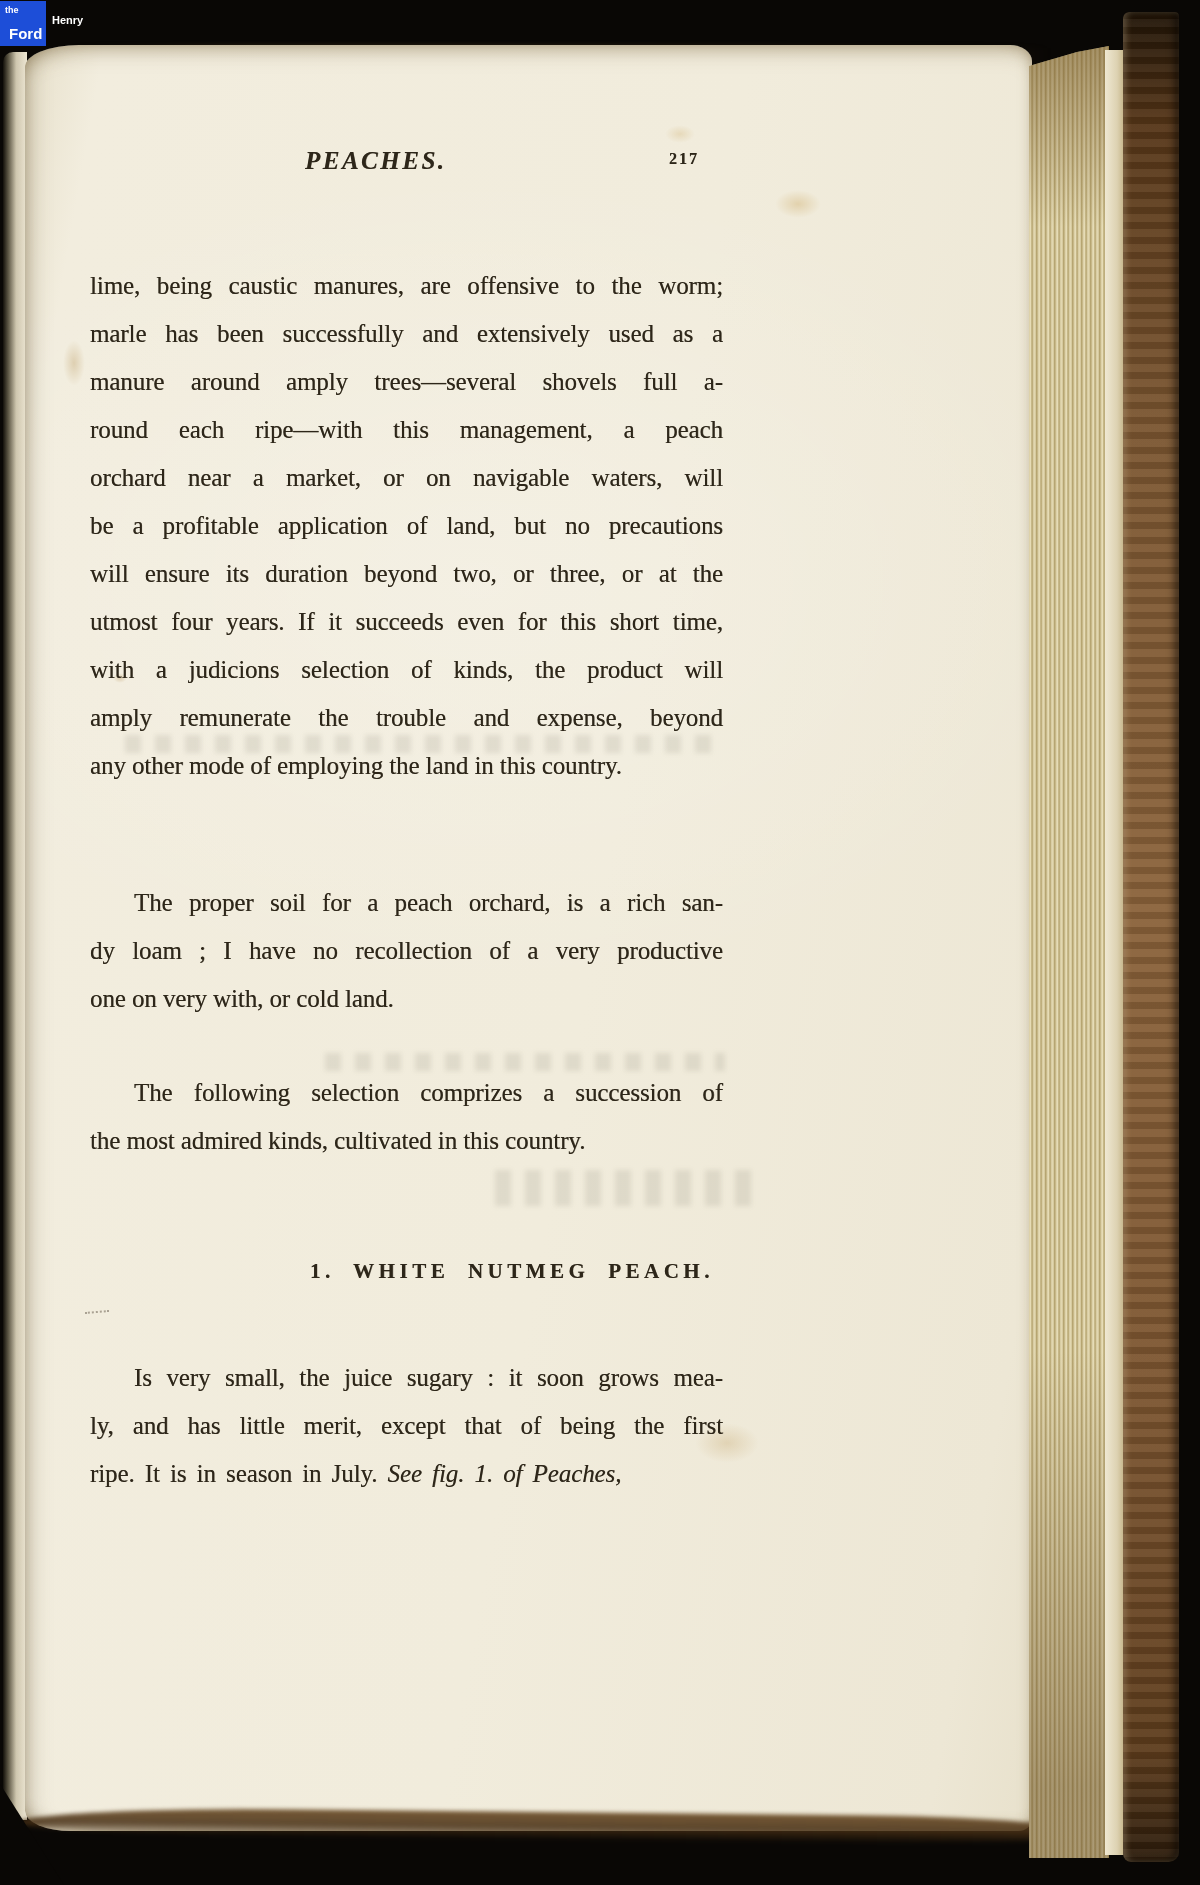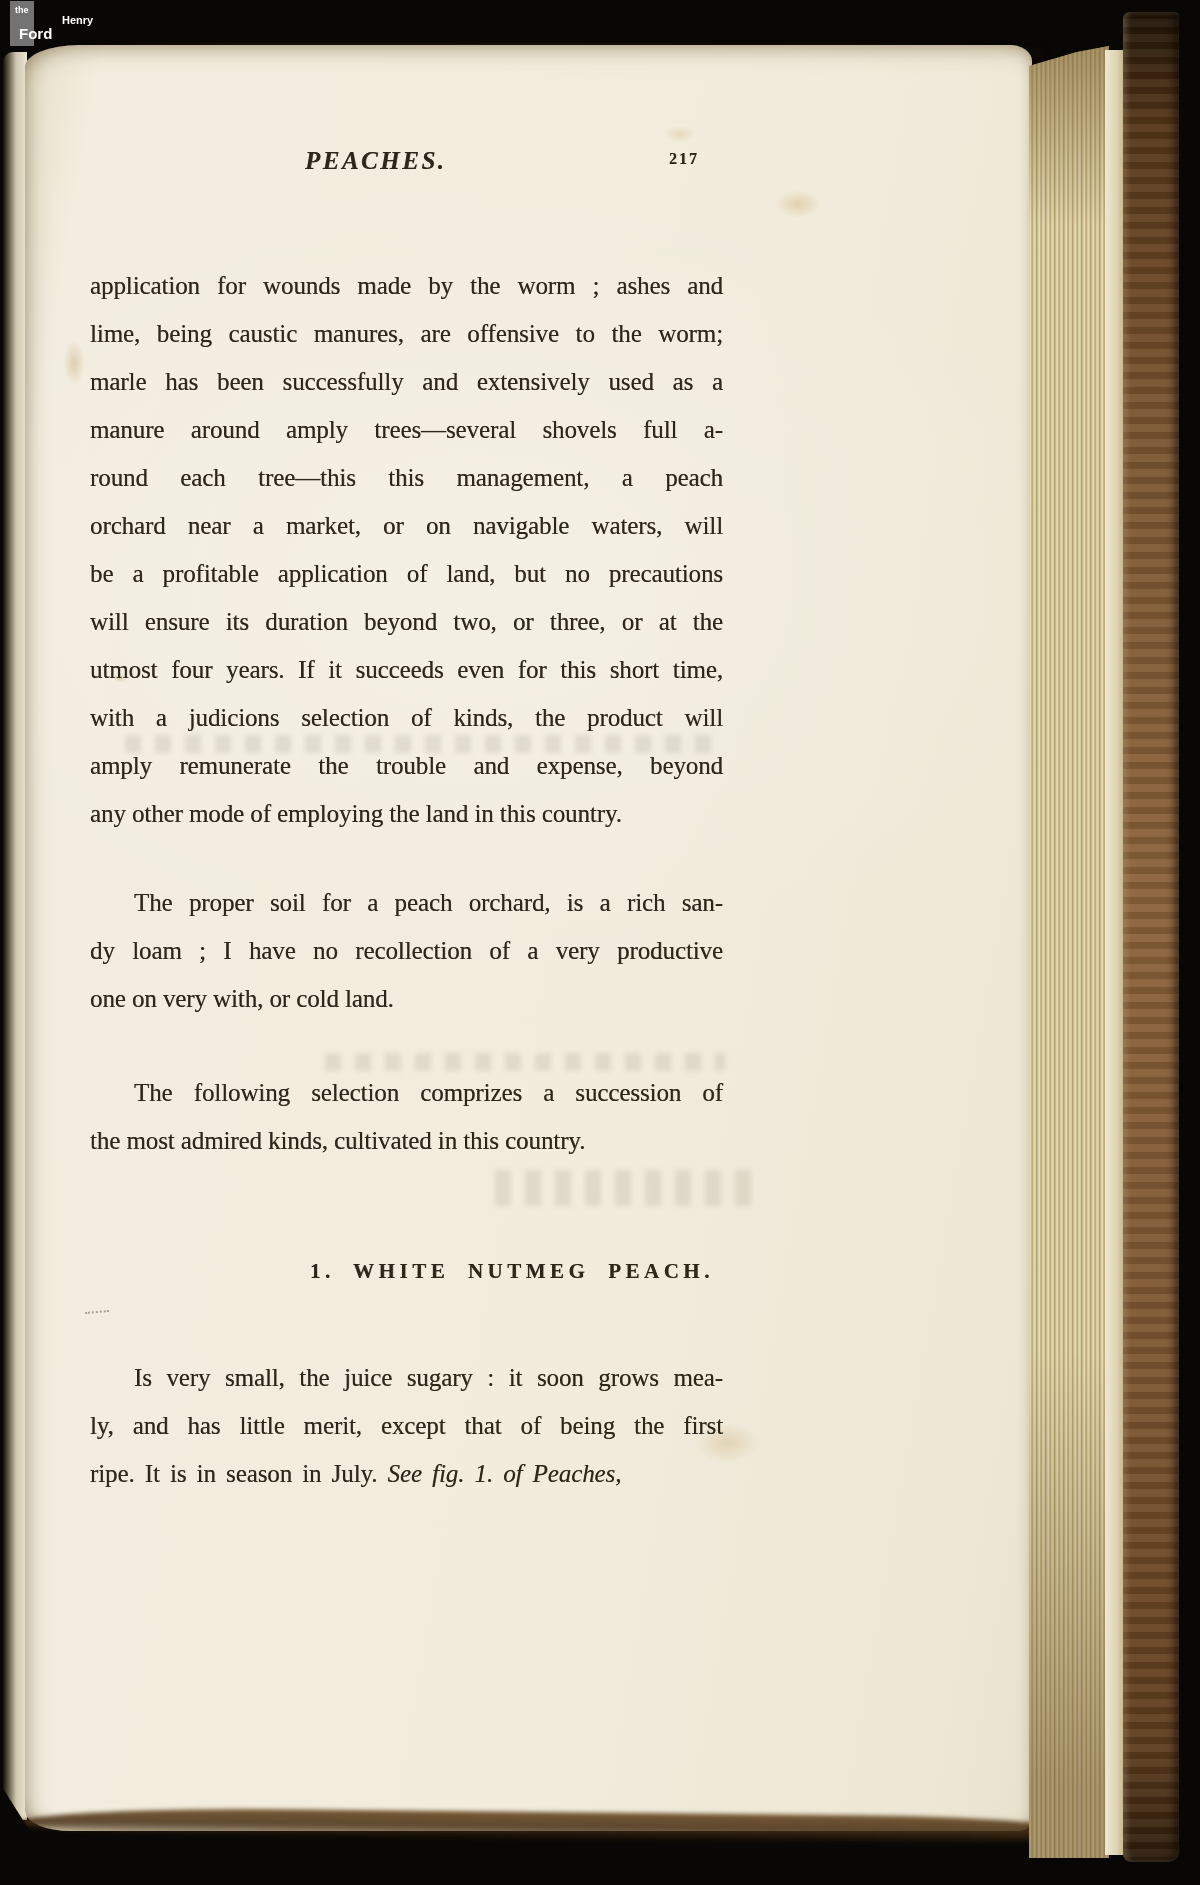--- a/index.html
+++ b/index.html
@@ -111,22 +111,22 @@
   .line.indent{text-indent:44px;}
   .line .it{font-style:italic;}
   .para4 .line.end{word-spacing:4px;}
   .section-heading{
     position:absolute;top:1214px;left:220px;margin:0;
     font-size:21px;font-weight:600;letter-spacing:4.5px;word-spacing:9px;
     color:#2d2619;text-shadow:.3px .3px .5px rgba(45,38,25,.55);
   }
   
   .logo{
-    position:absolute;left:10px;top:1px;width:24px;height:45px;
-    background:#737373;color:#ffffff;
+    position:absolute;left:0;top:1px;width:46px;height:45px;
+    background:#1d4ed8;color:#ffffff;
     font-family:"Liberation Sans", sans-serif;
     line-height:1;z-index:10;
   }
   .logo .l1{position:absolute;left:5px;top:5px;font-size:9px;font-weight:600;}
   .logo .l2{position:absolute;left:11px;top:14px;font-size:11px;font-weight:700;padding-left:41px;}
   .logo .l3{position:absolute;left:9px;top:25px;font-size:15px;font-weight:700;}
 </style>
 </head>
 <body>
 
@@ -146,25 +146,24 @@
     <div class="pencil-mark"></div>
 
     <div class="text-column">
 
       <div class="running-header">
         <span class="header-title">PEACHES.</span>
         <span class="page-number">217</span>
       </div>
 
       <div class="para para1">
-        <span class="line">application for wounds made by the worm ; ashes and</span>
         <span class="line">lime, being caustic manures, are offensive to the worm;</span>
         <span class="line">marle has been successfully and extensively used as a</span>
         <span class="line">manure around amply trees—several shovels full a-</span>
-        <span class="line">round each tree—this this management, a peach</span>
+        <span class="line">round each ripe—with this management, a peach</span>
         <span class="line">orchard near a market, or on navigable waters, will</span>
         <span class="line">be a profitable application of land, but no precautions</span>
         <span class="line">will ensure its duration beyond two, or three, or at the</span>
         <span class="line">utmost four years. If it succeeds even for this short time,</span>
         <span class="line">with a judicions selection of kinds, the product will</span>
         <span class="line">amply remunerate the trouble and expense, beyond</span>
         <span class="line end">any other mode of employing the land in this country.</span>
       </div>
 
       <div class="para para2">

